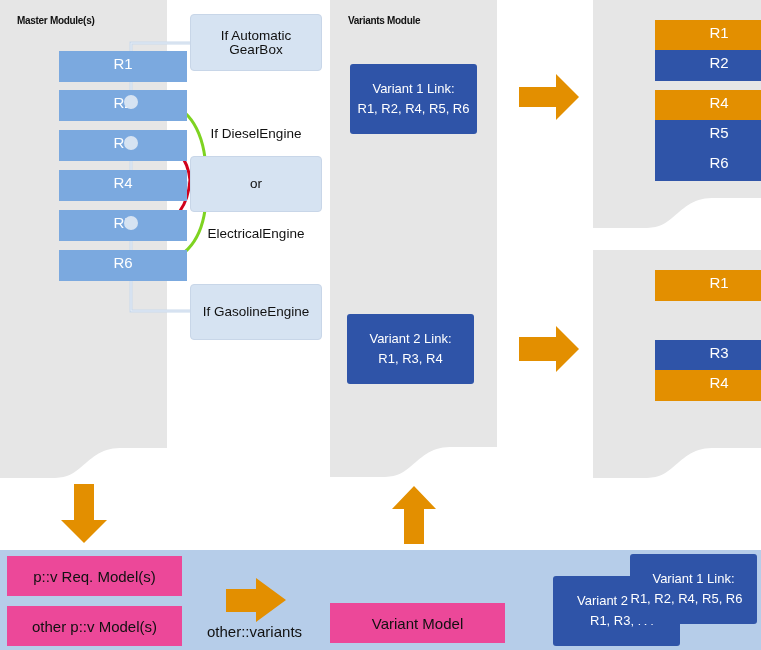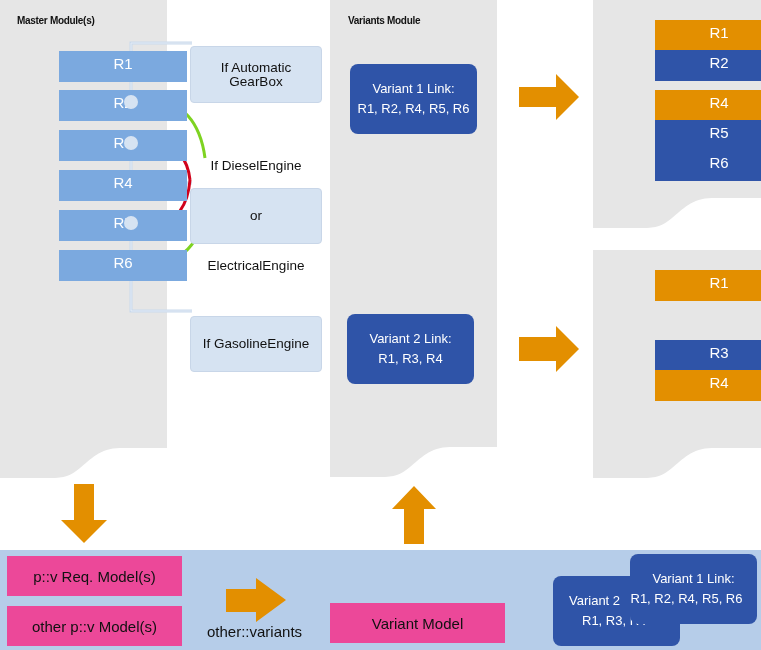--- a/index.html
+++ b/index.html
@@ -7,23 +7,23 @@
          font-family: "Liberation Sans", sans-serif; }
   .abs { position: absolute; }
   svg.bg { position: absolute; left: 0; top: 0; }
   .title { font-weight: bold; font-size: 10px; color: #111; letter-spacing: -0.3px; }
   .req { position: absolute; height: 31px; line-height: 25px; color: #fff; font-size: 15px; text-align: center; margin-left: 42px; }
   .req.light { background: #7ba9df; }
   .req.blue { background: #2f54a8; }
   .req.orange { background: #e38f00; }
   .cond { position: absolute; background: #d6e3f2; border: 1px solid #c8d6e8; border-radius: 4px;
           color: #111; font-size: 13.5px; text-align: center; display: flex; align-items: center; justify-content: center;
-          line-height: 14px; box-sizing: border-box; margin-top: 32px; }
+          line-height: 14px; box-sizing: border-box; }
   .vlink { position: absolute; background: #2f54a8; color: #fff; font-size: 13px; text-align: center;
-           border-radius: 8px; display: flex; align-items: center; justify-content: center; line-height: 20px; box-sizing: border-box; }
+           border-radius: 3px; display: flex; align-items: center; justify-content: center; line-height: 20px; box-sizing: border-box; }
   .model { position: absolute; background: #ec4899; color: #111; font-size: 15px; text-align: center;
            display: flex; align-items: center; justify-content: center; }
   .pvlabel { position: absolute; font-size: 15px; color: #111; }
 </style>
 </head>
 <body>
 
 <svg class="bg" width="761" height="650">
 
   <path d="M0,0 H167 V448 H120 C100,448 90,460 80,468 C70,476 65,478 50,478 H0 Z" fill="#e6e6e6"></path>
@@ -109,20 +109,20 @@
 
 <div class="req orange" style="left:613px;top:270px;width:128px;">R1</div>
 <div class="req blue" style="left:613px;top:340px;width:128px;">R3</div>
 <div class="req orange" style="left:613px;top:370px;width:128px;">R4</div>
 
 <div class="model" style="left:7px;top:556px;width:175px;height:40px;">p::v Req. Model(s)</div>
 <div class="model" style="left:7px;top:606px;width:175px;height:40px;">other p::v Model(s)</div>
 <div class="pvlabel" style="left:207px;top:623px;">other::variants</div>
 <div class="model" style="left:330px;top:603px;width:175px;height:40px;">Variant Model</div>
 
-<div class="vlink" style="left:553px;top:576px;width:127px;height:70px;flex-direction:column;align-items:flex-start;padding-left:16px;justify-content:center;">
+<div class="vlink" style="left:553px;top:576px;width:127px;height:70px;flex-direction:column;align-items:flex-start;padding-left:24px;justify-content:center;">
   <span>Variant 2</span>
   <span style="padding-left:13px;">R1, R3, R4</span>
 </div>
 <div class="vlink" style="left:630px;top:554px;width:127px;height:70px;flex-direction:column;">
   <span>Variant 1 Link:</span>
   <span style="margin-left:-14px;">R1, R2, R4, R5, R6</span>
 </div>
 
 </body></html>

